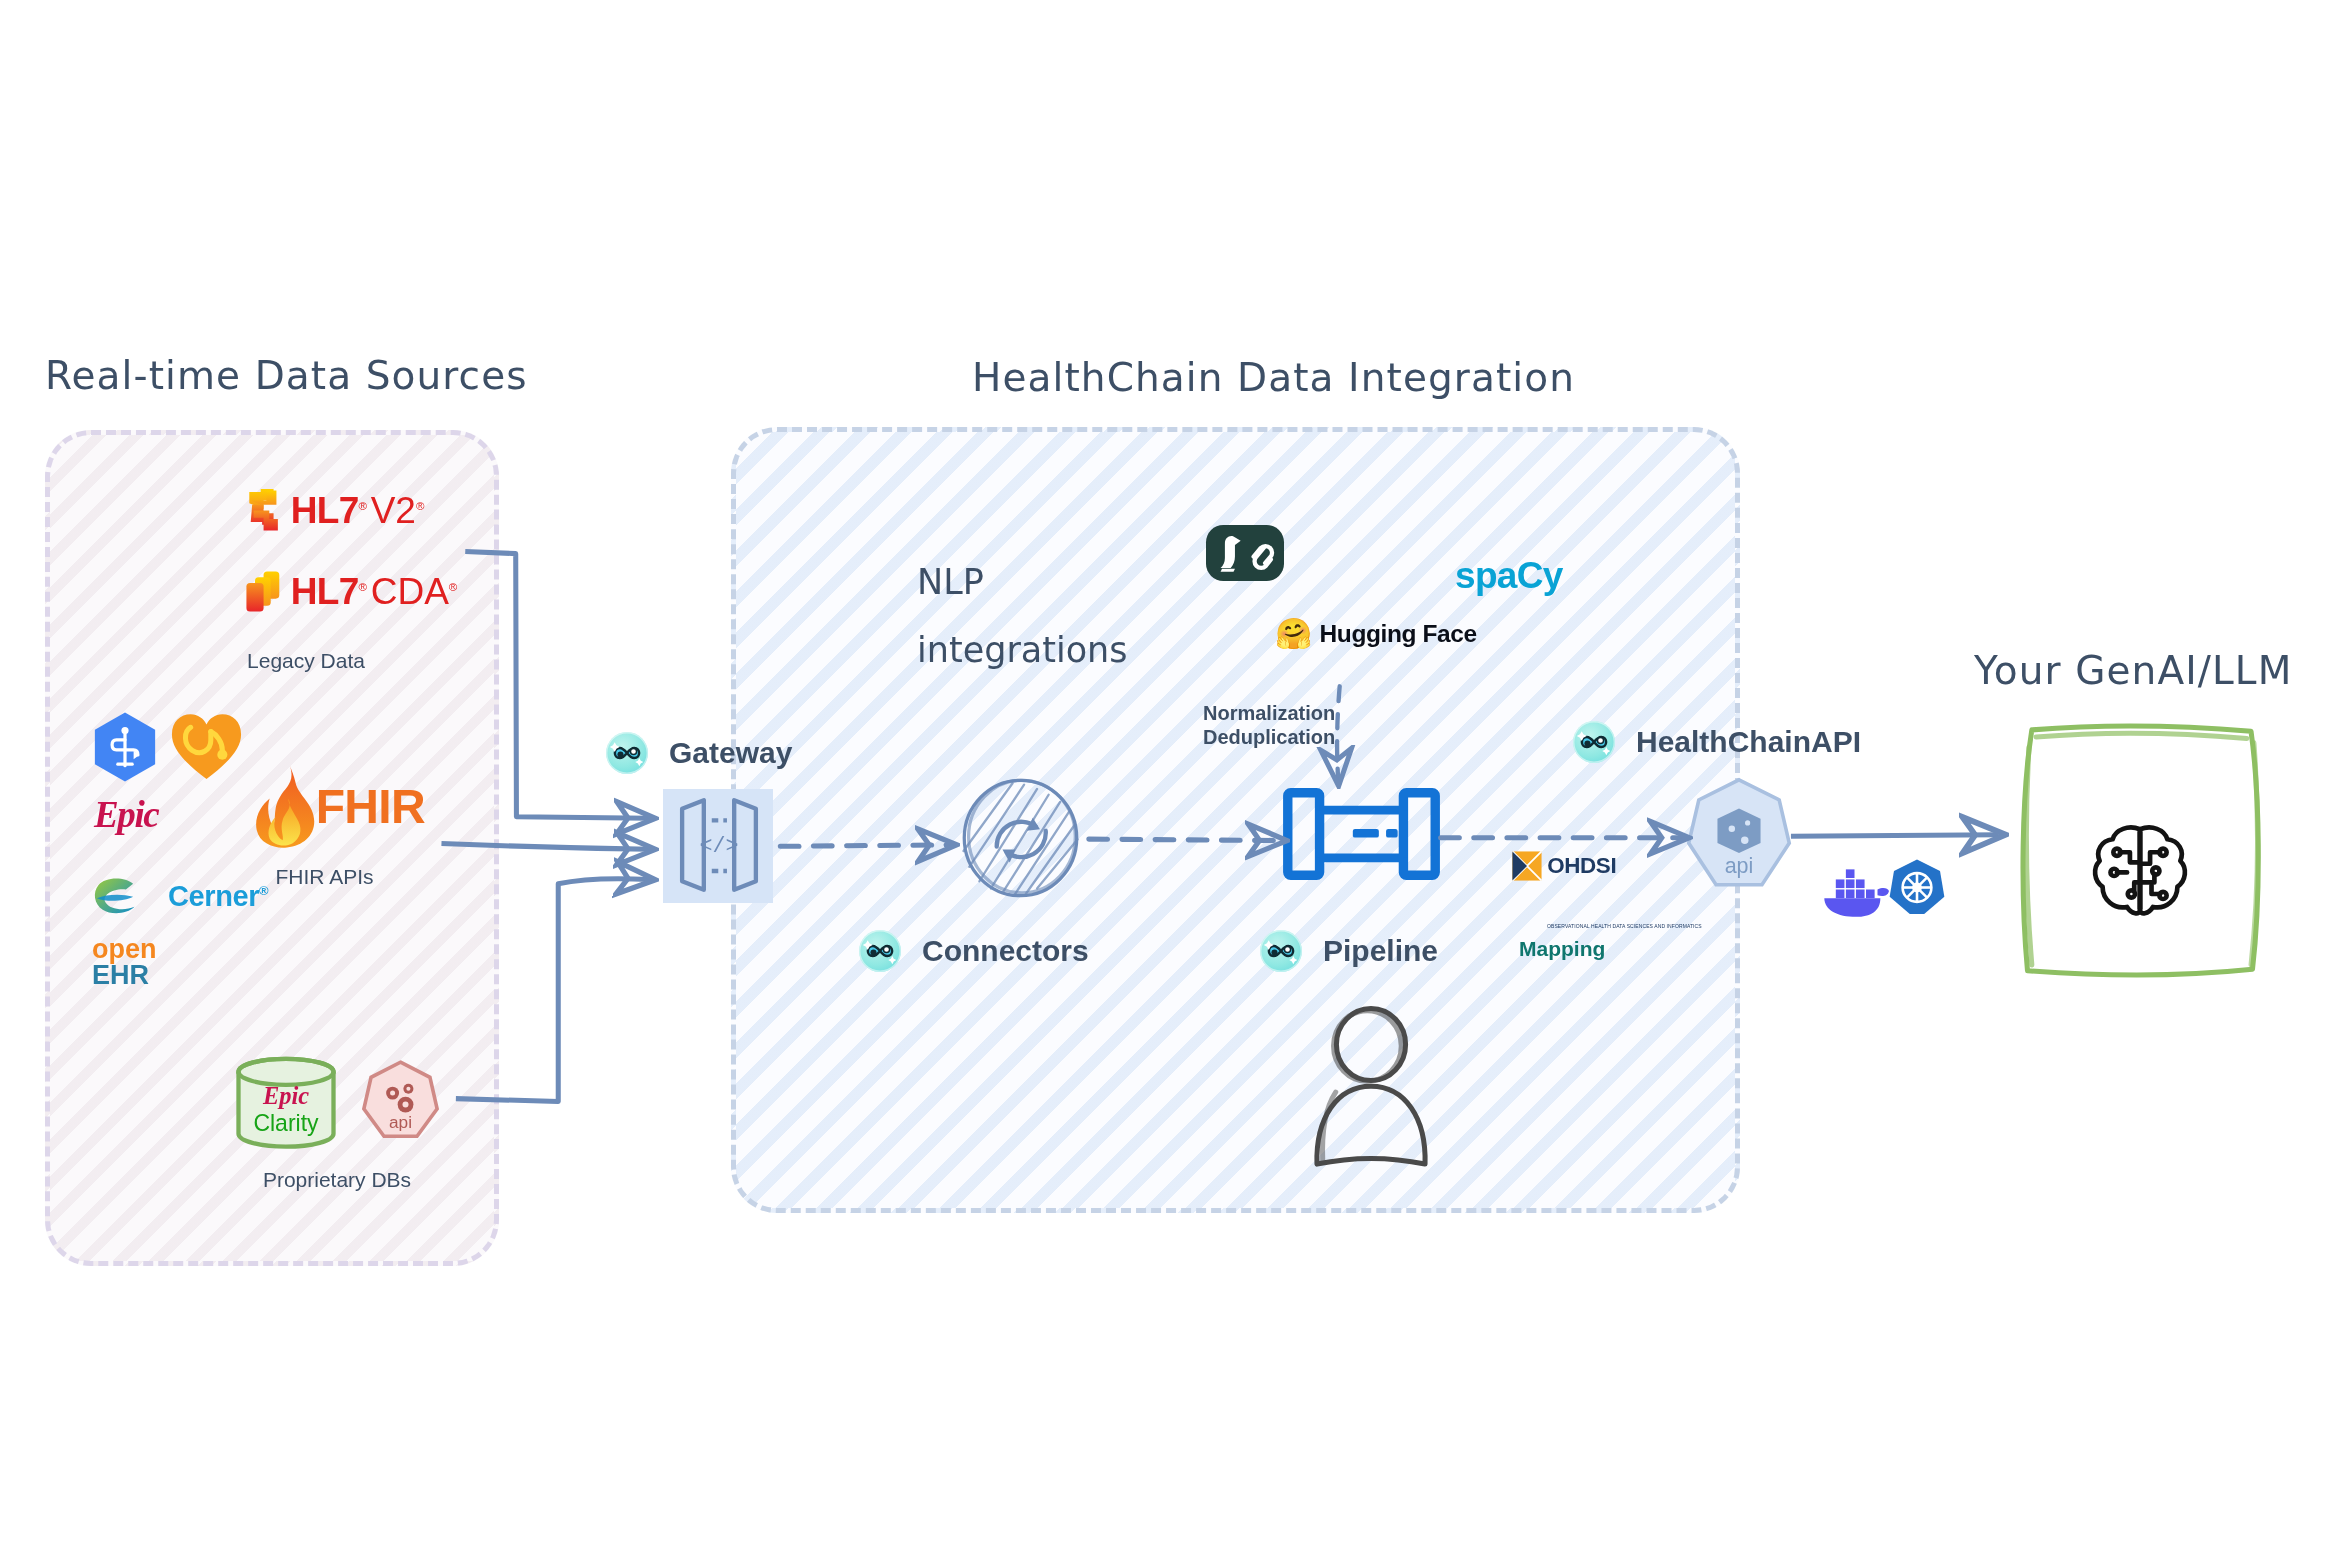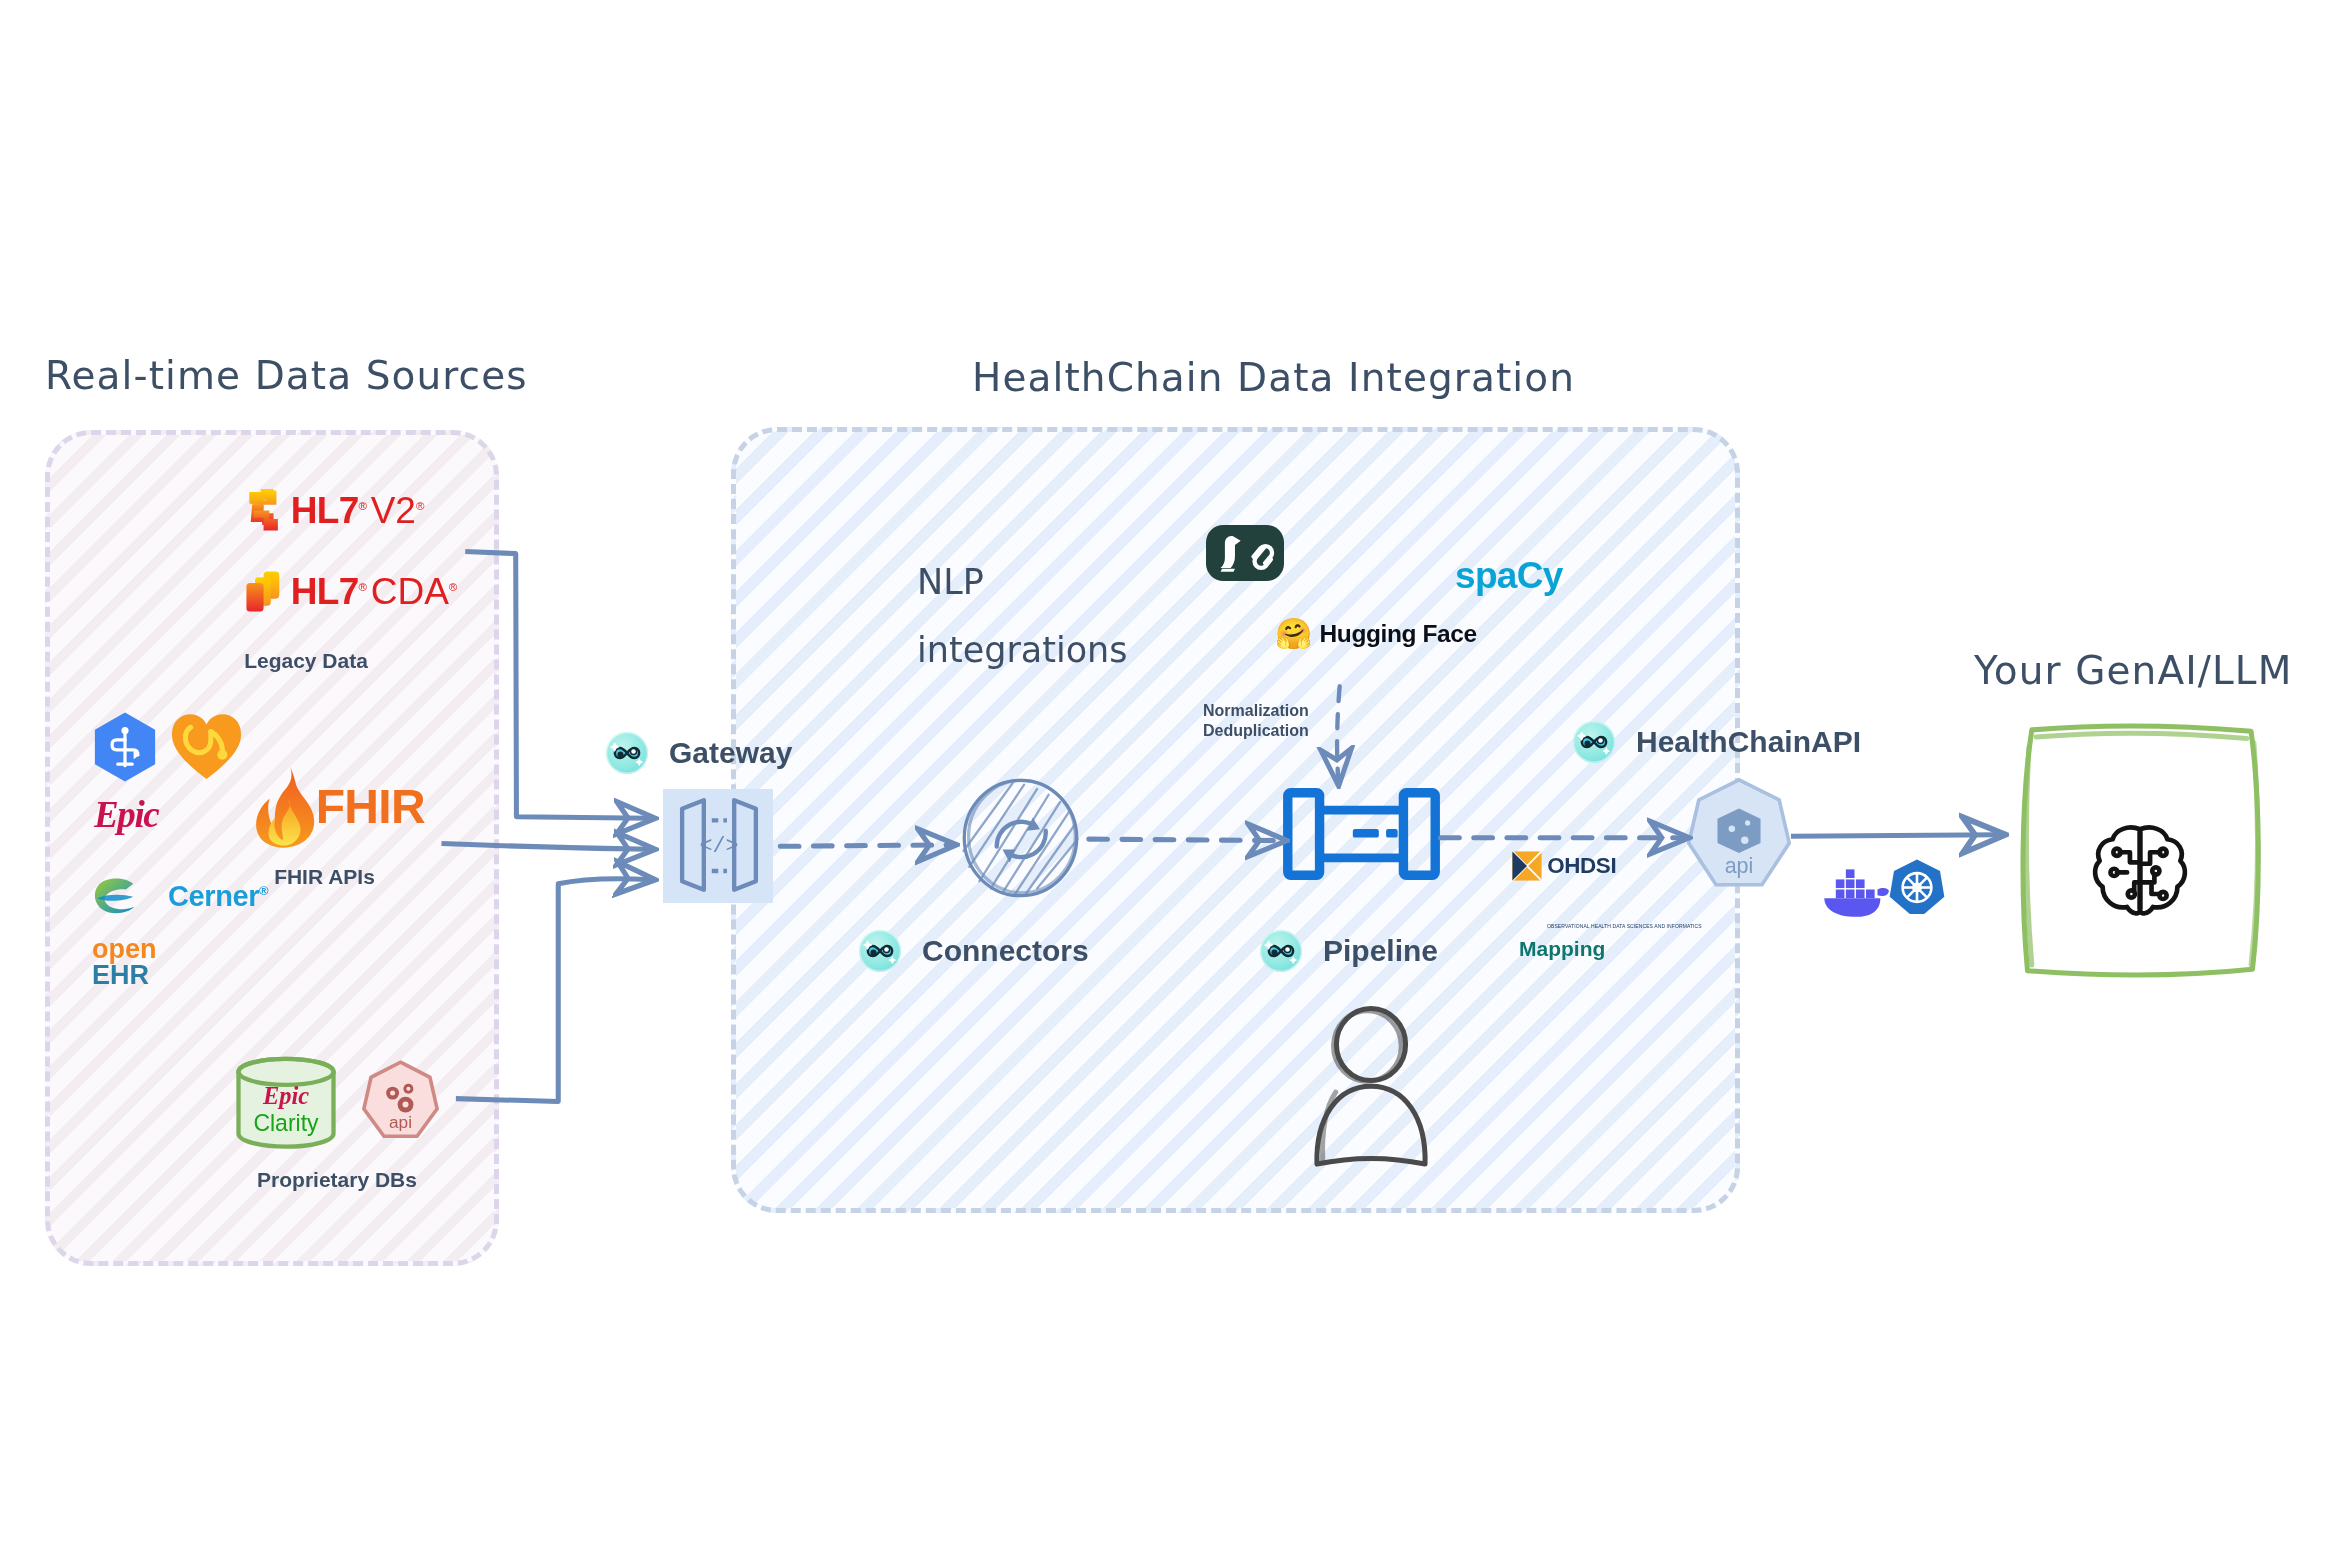--- a/index.html
+++ b/index.html
@@ -59,21 +59,21 @@
       rgba(226,236,250,0.9) 11.5px,
       rgba(255,255,255,0) 11.5px,
       rgba(255,255,255,0) 29px
     );
   }
 
   
   .cluster-label {
     position: absolute;
     font-family: "Liberation Sans", sans-serif;
-    font-weight: bold;
+    font-weight: normal;
     font-size: 21px;
     color: #3d4f66;
     white-space: nowrap;
     text-align: center;
   }
 
   
   .node-label-row {
     position: absolute;
     display: flex;
@@ -188,21 +188,21 @@
     color: #0b0f19;
     letter-spacing: -0.4px;
   }
   .hf-emoji { font-size: 30px; line-height: 1; }
 
   
   .norm-txt {
     position: absolute;
     font-family: "Liberation Sans", sans-serif;
     font-weight: bold;
-    font-size: 16px;
+    font-size: 20px;
     line-height: 1.22;
     color: #3d4f66;
     white-space: nowrap;
   }
 
   
   .nlp-hand {
     position: absolute;
     font-family: "DejaVu Sans", sans-serif;
     font-size: 35px;

